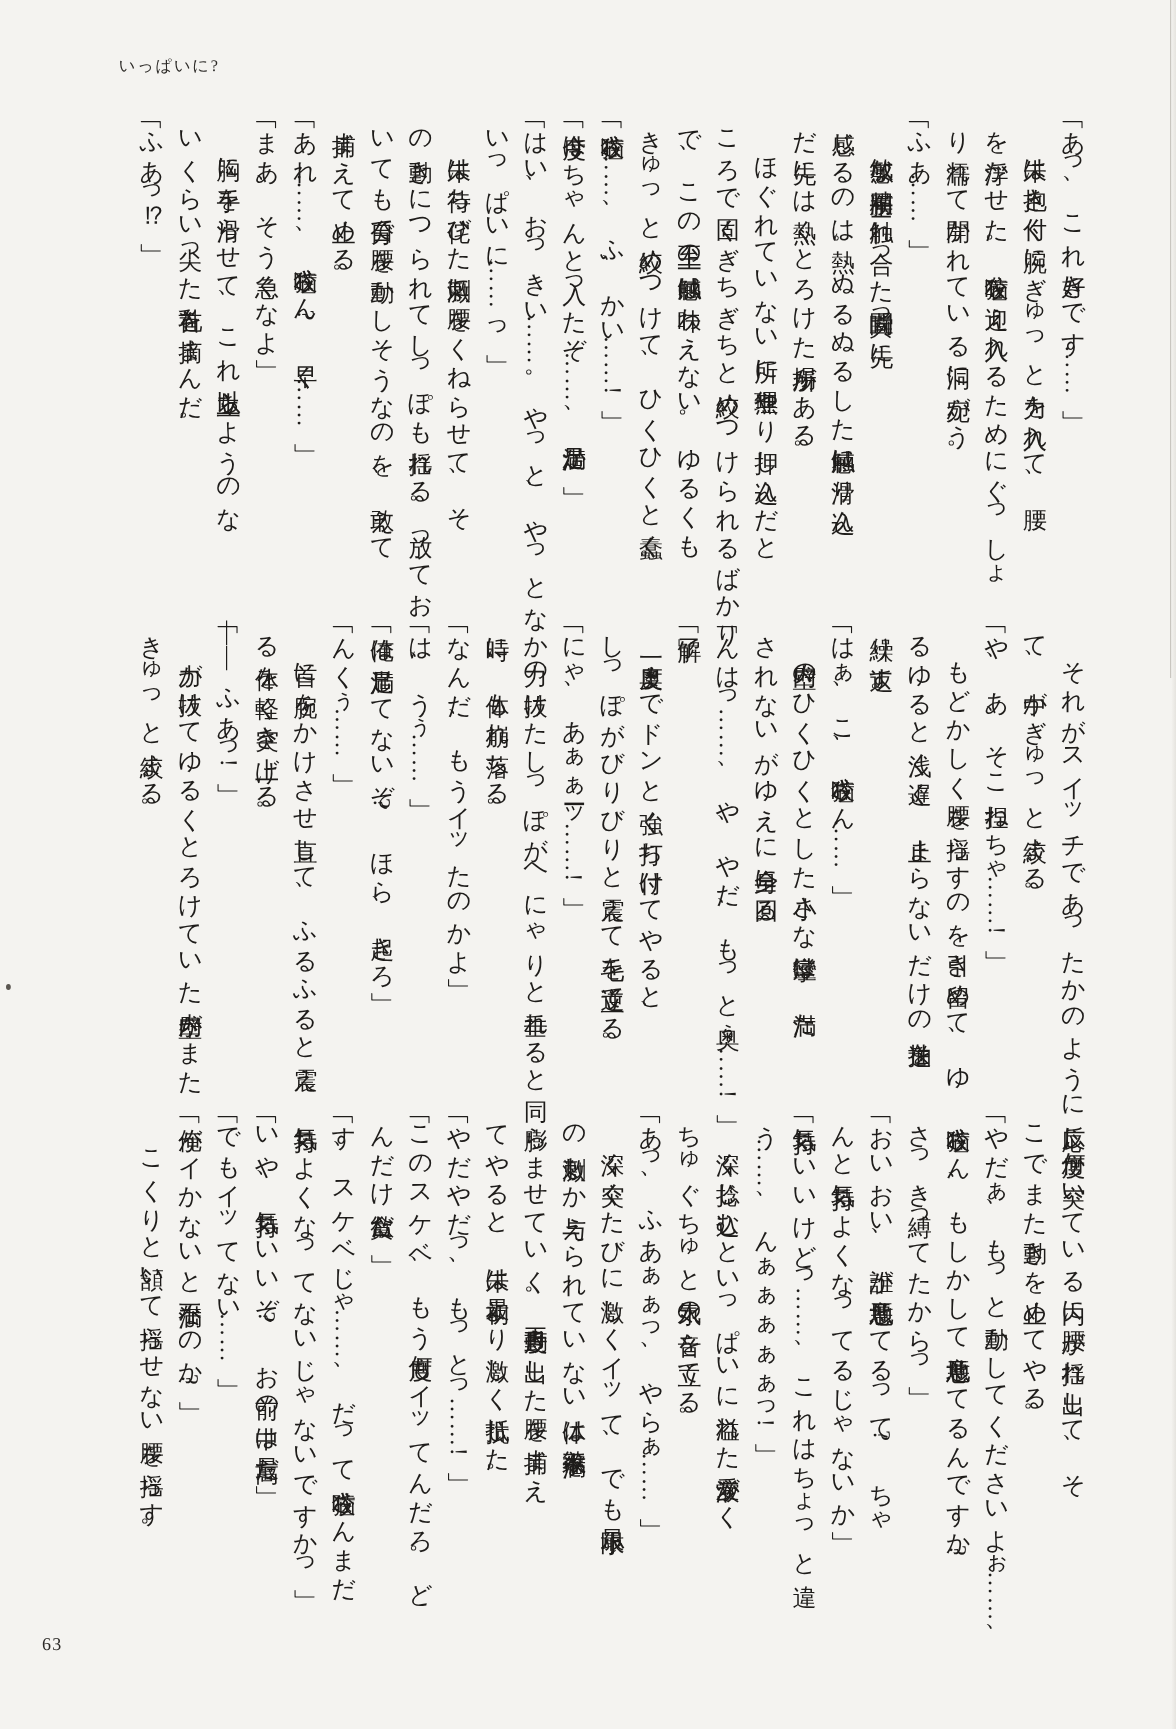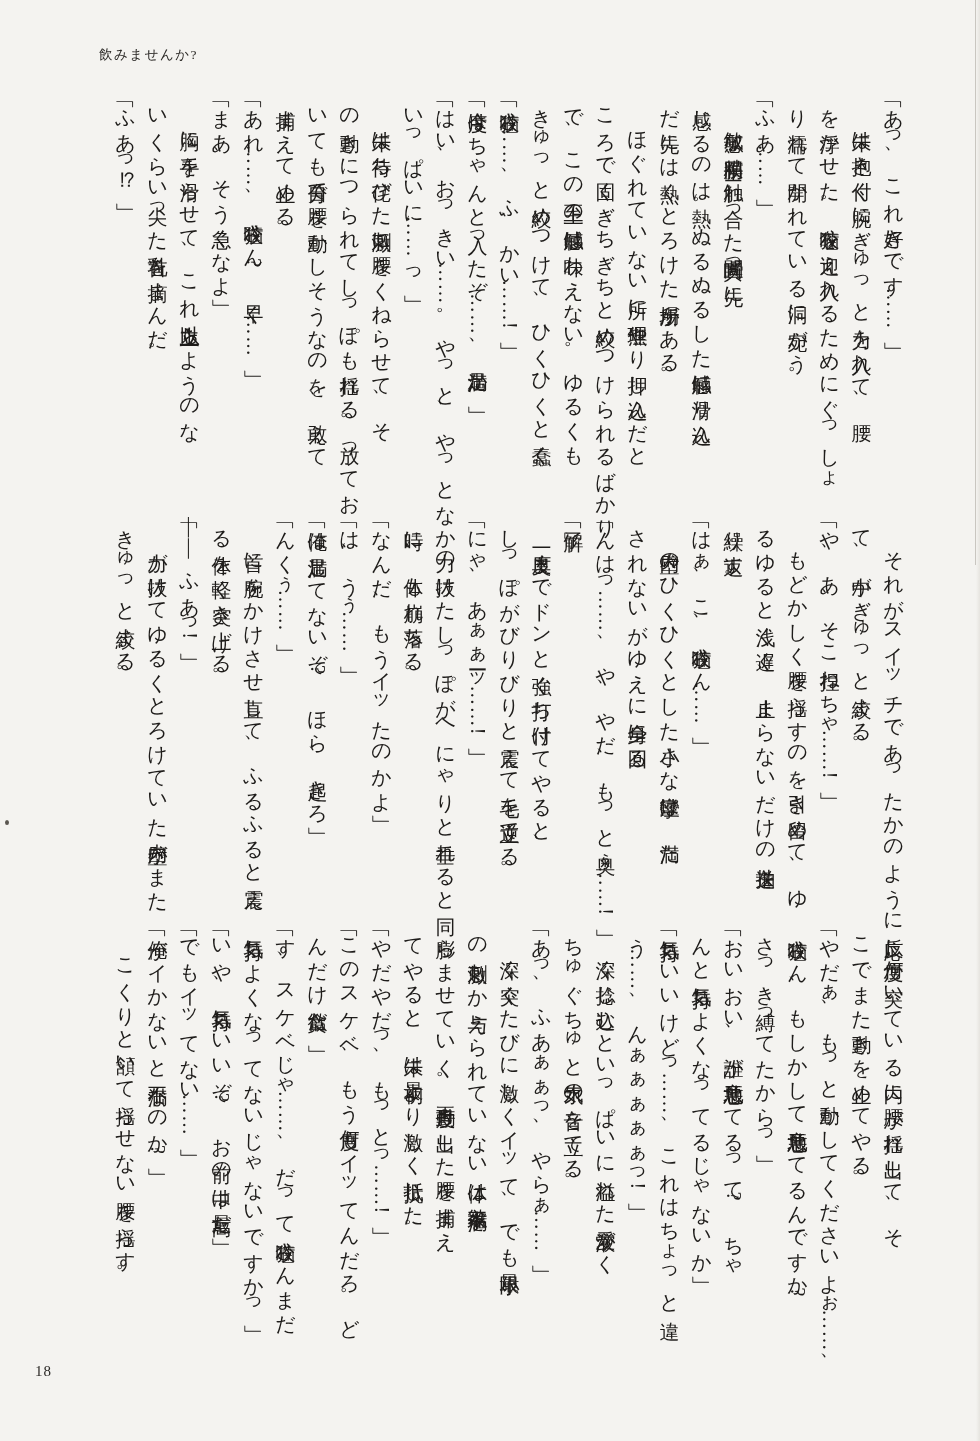--- a/index.html
+++ b/index.html
@@ -80,23 +80,23 @@
 </style>
 </head>
 <body>
 
 <div class="page">
 
   <div class="scan-edge-shade"></div>
   <div class="scan-edge-line"></div>
   <div class="scan-speck"></div>
 
-  <div class="header-title">飲みませんか?</div>
+  <div class="header-title">いっぱいに?</div>
 
   <div class="band band-1"><p>「あっ、これ好きです……」</p><p>　朱は抱き付く腕にぎゅっと力を入れて、腰</p><p>を浮かせた。狡噛を迎え入れるためにぐっしょ</p><p>り濡れて開かれている洞に宛がう。</p><p>「ふあ……」</p><p>　敏感な粘膜同士、触れ合った瞬間真っ先に</p><p>感じるのは熱。ぬるぬるした感触に滑り込ん</p><p>だ先には熱くとろけた場所がある。</p><p>　ほぐれていない所に無理やり押し込んだと</p><p>ころで固くぎちぎちと絞めつけられるばかり</p><p>で、この至上の感触は味わえない。ゆるくも</p><p>きゅっと絞めつけて、ひくひくと蠢く。</p><p>「狡噛さ……、ふ、かい……!」</p><p>「今度はちゃんと入ったぞ……、満足か?」</p><p>「はい、おっきい……。やっと、やっとなか</p><p>いっぱいに……っ」</p><p>　朱は待ち侘びた刺激に腰をくねらせて、そ</p><p>の動きにつられてしっぽも揺れる。放ってお</p><p>いても自分で腰を動かしそうなのを、敢えて</p><p>捕まえて止める。</p><p>「あれ……、狡噛さん?　早く……」</p><p>「まあ、そう急くなよ」</p><p>　胸に手を滑らせて、これ以上立ちようのな</p><p>いくらい尖った乳首を摘まんだ。</p><p>「ふあっ⁉」</p></div>
 
   <div class="band band-2"><p>　それがスイッチであったかのように反応し</p><p>て、中がぎゅっと絞まる。</p><p>「や、あ、そこ捏ねちゃ……!」</p><p>　もどかしく腰を揺らすのを引き留めて、ゆ</p><p>るゆると浅く遅く、止まらないだけの抽送を</p><p>繰り返す。</p><p>「はぁ、こ、狡噛さん……」</p><p>　内壁のひくひくとした小さな痙攣は、満た</p><p>されないがゆえに全身に回る。</p><p>「んはっ……、や、やだ、もっと奥ぅ……!」</p><p>「了解」</p><p>　一度奥までドンと強く打ち付けてやると、</p><p>しっぽがびりびりと震えて毛を逆立てる。</p><p>「にゃ、あぁぁーッ……!」</p><p>　力の抜けたしっぽがへにゃりと垂れると同</p><p>時に、体も崩れ落ちる。</p><p>「なんだ、もうイッたのかよ」</p><p>「は、うぅ……」</p><p>「俺は満足してないぞ?　ほら、起きろ」</p><p>「んくぅ……」</p><p>　首に腕をかけさせ直して、ふるふると震え</p><p>る体を軽く突き上げる。</p><p>「――ふあっ!」</p><p>　力が抜けてゆるくとろけていた内壁がまた</p><p>きゅっと絞まる。</p></div>
 
   <div class="band band-3"><p>　何度か突いている内に腰が揺れ出して、そ</p><p>こでまた動きを止めてやる。</p><p>「やだぁ、もっと動かしてくださいよぉ……、</p><p>狡噛さん、もしかして意地悪してるんですか?</p><p>さっき縛ってたからっ」</p><p>「おいおい、誰が意地悪してるって?　ちゃ</p><p>んと気持ちよくなってるじゃないか」</p><p>「気持ちいいけどっ……、これはちょっと違</p><p>う……、んぁぁぁぁぁっ!」</p><p>　深く捻じ込むといっぱいに溢れた愛液がく</p><p>ちゅぐちゅと水気の音を立てる。</p><p>「あっ、ふあぁぁっ、やらぁ……」</p><p>　深く突くたびに激しくイッて、でも最小限</p><p>の刺激しか与えられていない体は欲求不満を</p><p>膨らませていく。再度動き出した腰を捕まえ</p><p>てやると、朱は最初より激しく抵抗した。</p><p>「やだやだっ、もっとっ……!」</p><p>「このスケベ、もう何度もイッてんだろ。ど</p><p>んだけ貪欲だ?」</p><p>「す、スケベじゃ……、だって狡噛さんまだ</p><p>気持ちよくなってないじゃないですかっ」</p><p>「いや、気持ちいいぞ?　お前の中は最高だ」</p><p>「でもイッてない……」</p><p>「俺がイかないと不満なのか?」</p><p>　こくりと頷いて揺らせない腰を揺らす。</p></div>
 
-  <div class="page-number">18</div>
+  <div class="page-number">63</div>
 
 </div>
 
 </body></html>

